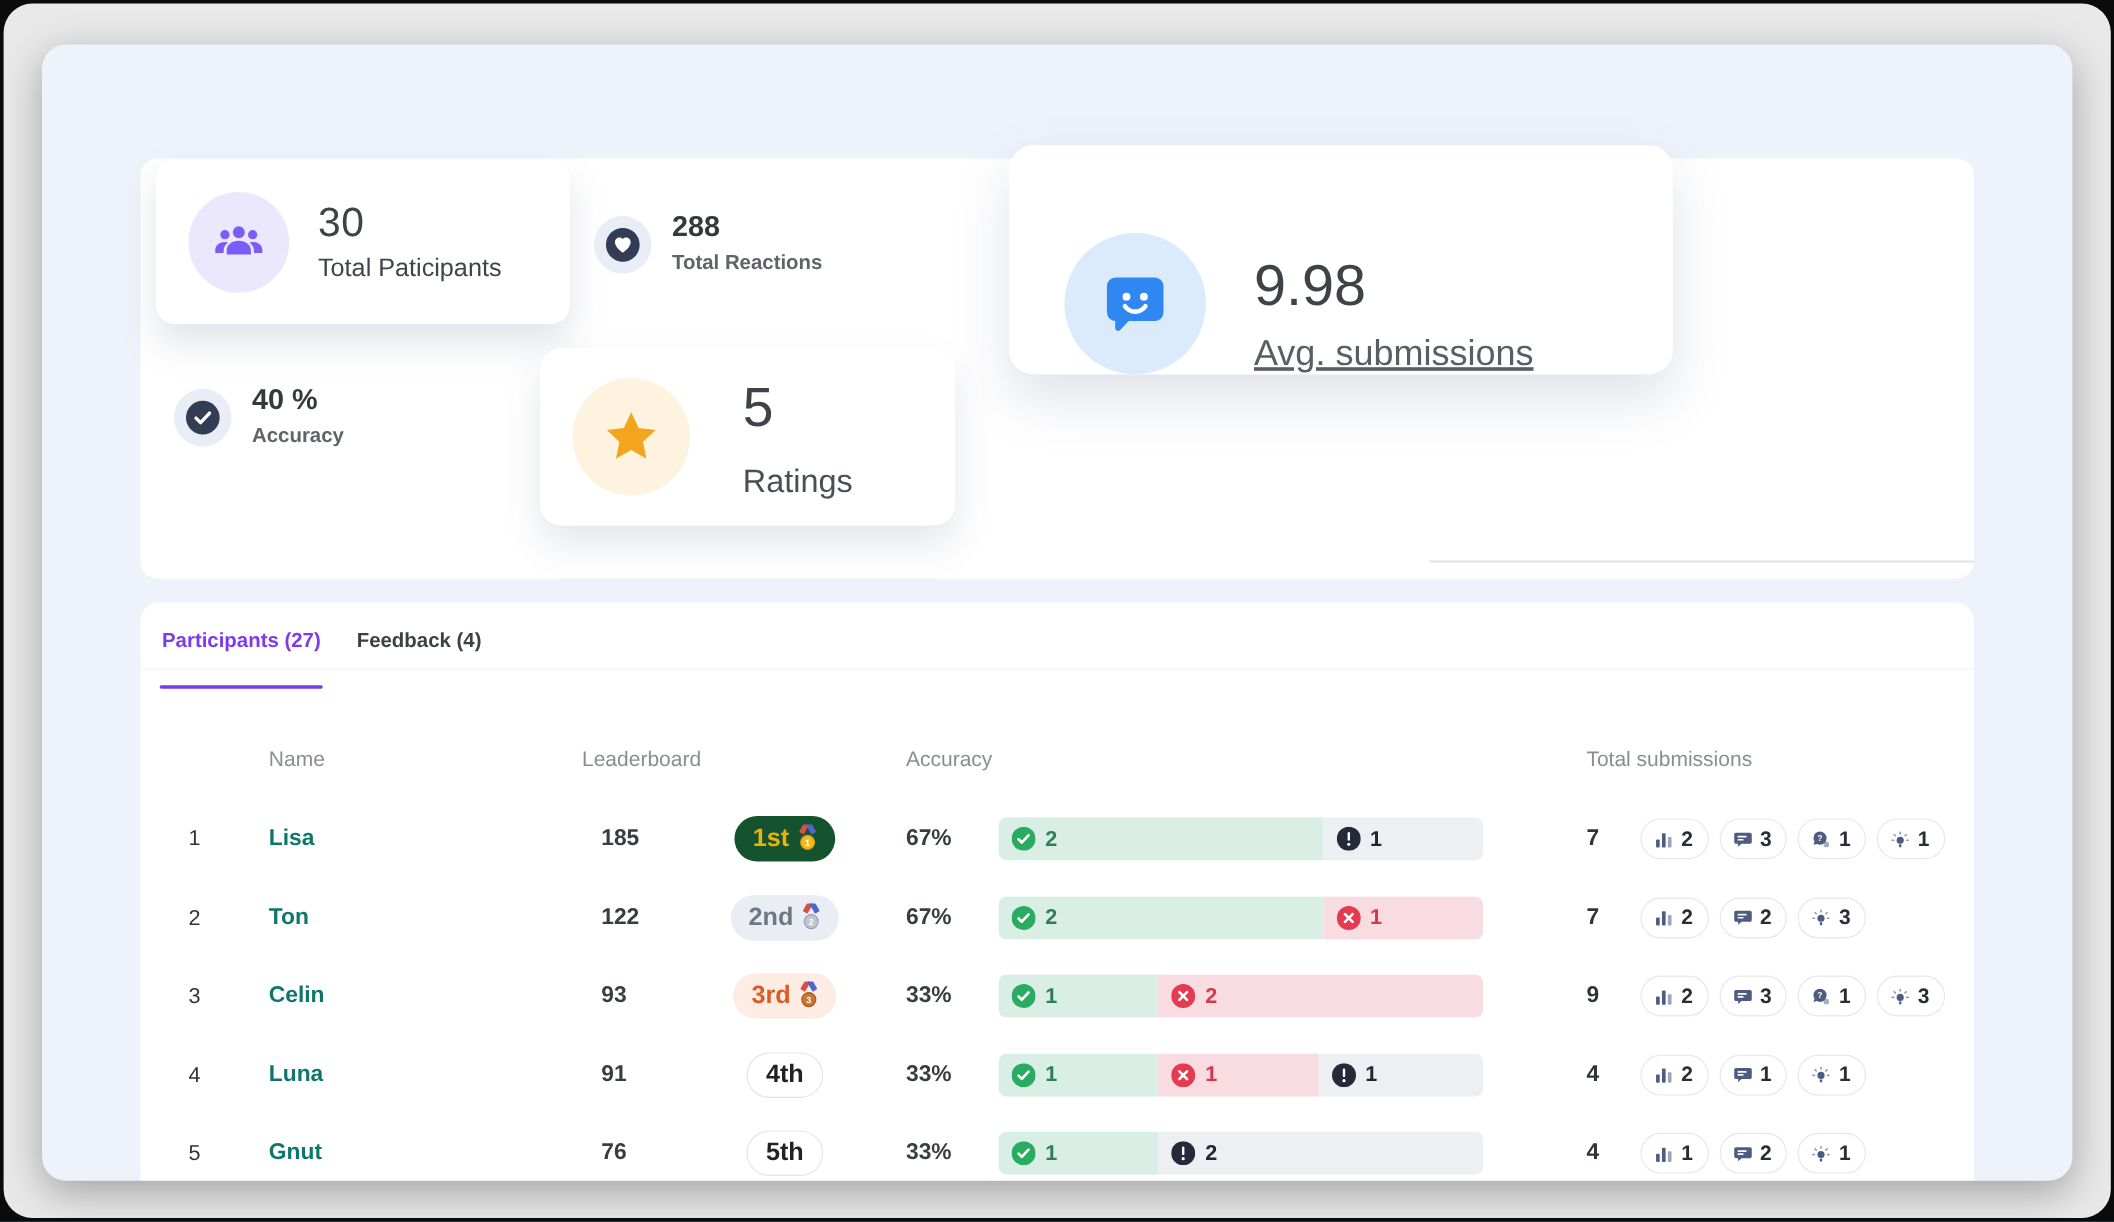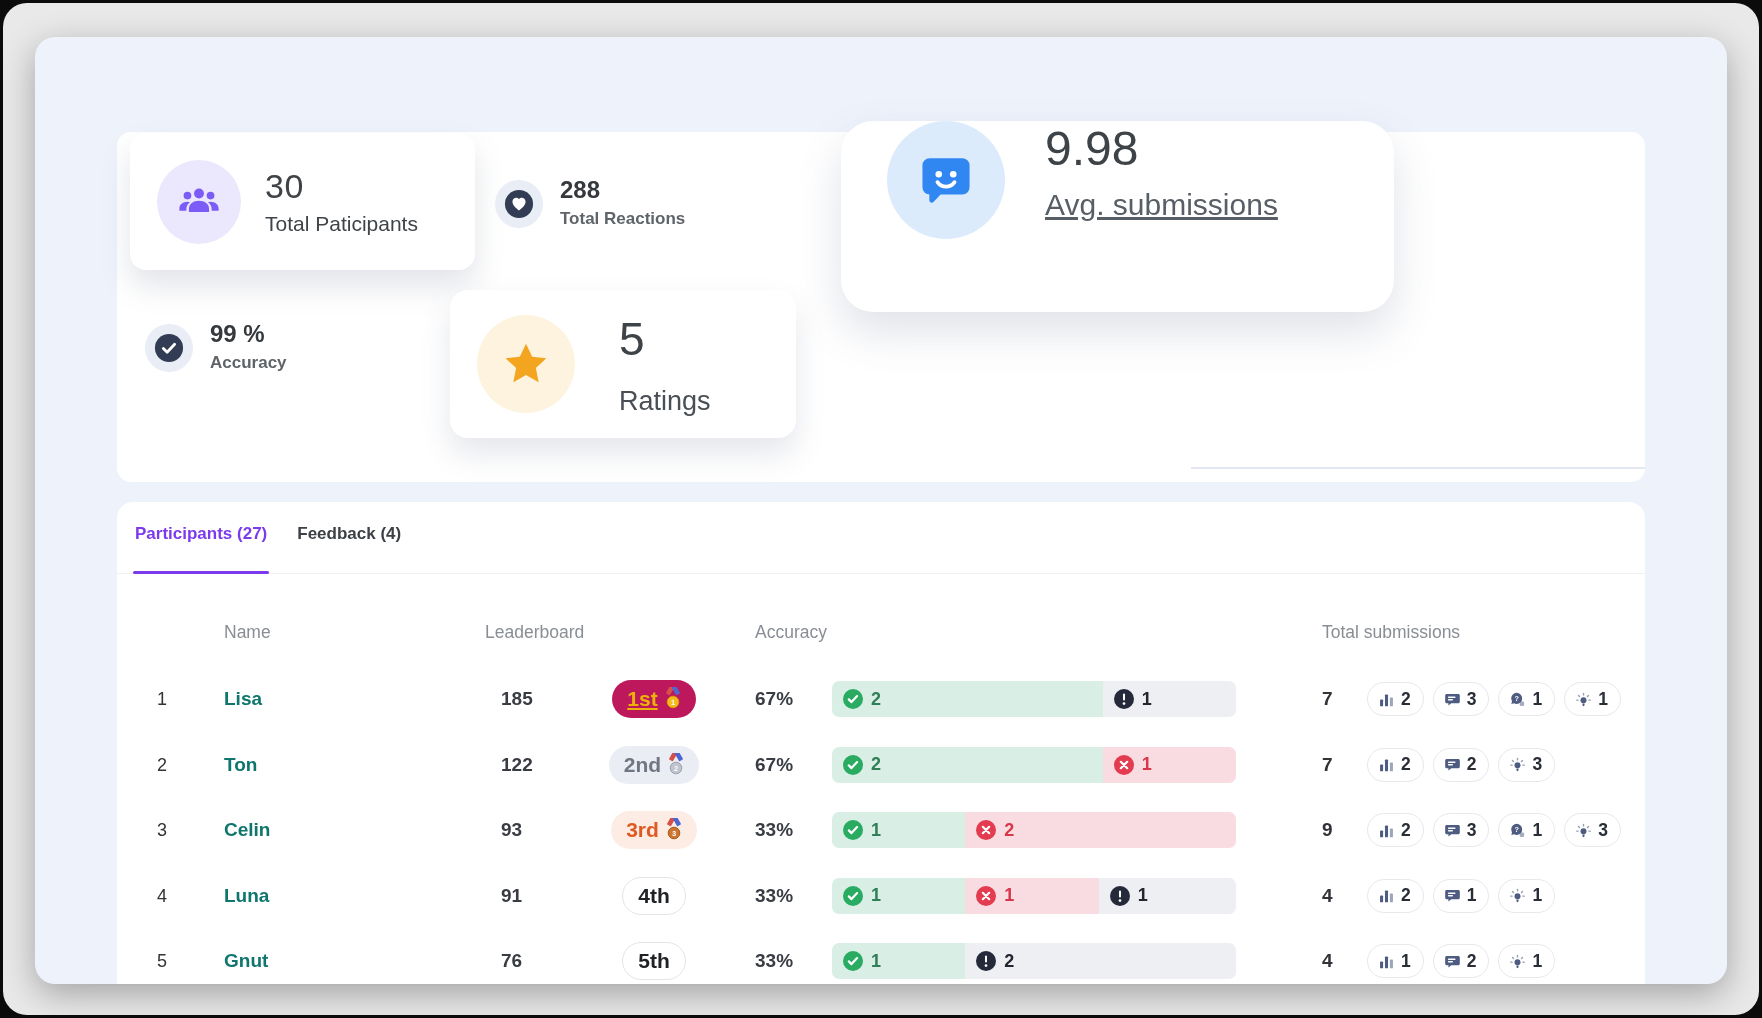--- a/index.html
+++ b/index.html
@@ -17,22 +17,22 @@
   .hero-divider { position:absolute; left:1156px; top:430px; width:454px; height:2px;
     background:#e3e7f1; }
 
   .stat-card { position:absolute; background:#fff; }
   .card-participants { left:95px; top:96px; width:345px; height:137px; border-radius:16px;
     box-shadow:0 16px 30px rgba(95,105,135,.18); display:flex; align-items:center;
     padding-left:27px; gap:24px; }
   .card-ratings { left:415px; top:253px; width:346px; height:148px; border-radius:18px;
     box-shadow:0 16px 30px rgba(95,105,135,.16); display:flex; align-items:center;
     padding-left:27px; gap:44px; }
-  .card-avg { left:806px; top:84px; width:553px; height:191px; border-radius:32px;
-    box-shadow:0 20px 44px rgba(80,92,125,.18); display:flex; align-items:flex-start;
+  .card-avg { left:806px; top:84px; width:553px; height:191px; border-radius:20px;
+    box-shadow:0 20px 44px rgba(80,92,125,.18); display:flex; align-items:flex-end;
     padding-left:46px; gap:40px; }
 
   .icon-bubble { border-radius:50%; display:flex; align-items:center; justify-content:center; flex:none; }
   .bub-participants { width:84px; height:84px; background:#ebe7fc; color:var(--purple-icon); }
   .bub-reactions, .bub-accuracy { width:48px; height:48px; background:#e8edf6; }
   .bub-avg { width:118px; height:118px; background:#dcebfc; }
   .bub-ratings { width:98px; height:98px; background:#fdf3de; color:var(--star); }
 
   .stat-flat { position:absolute; display:flex; align-items:flex-start; gap:17px; }
   .flat-reactions { left:460px; top:139px; }
@@ -44,21 +44,21 @@
   .v-sm  { font-size:24px; font-weight:700; color:#35393d; }
   .l-sm  { font-size:17px; color:#5f6469; margin-top:5px;font-weight:bold; }
   .v-avg { font-size:48px; font-weight:500; color:#3e4347; }
   .l-avg { font-size:30px; color:#585e66; margin-top:12px;text-decoration:underline; }
   .v-rate { font-size:46px; font-weight:500; color:#3e4347; }
   .l-rate { font-size:27px; color:#4a4f55; margin-top:20px; }
 
   
   .table-panel { position:absolute; left:82px; top:465px; width:1528px; height:482px;
     background:#fff; border-radius:16px 16px 0 0; }
-  .tabs { position:absolute; top:0; left:0; right:0; height:72px;
+  .tabs { position:absolute; top:0; left:0; right:0; height:56px;
     border-bottom:1px solid #eef0f3; display:flex; gap:26px;
     padding:22px 0 0 16px; }
   .tab { position:relative; height:50px; font-size:17px; font-weight:600;
     color:#3d4145; cursor:pointer; padding:0 2px; }
   .tab.active { color:var(--accent); }
   .tab.active::after { content:""; position:absolute; left:0; right:0; bottom:0;
     height:3.5px; border-radius:2px; background:var(--accent); }
 
   .thead { position:absolute; top:120px; left:0; right:0; height:30px; }
   .thead span { position:absolute; font-size:17.5px; color:#898e94; font-weight:500; }
@@ -71,21 +71,21 @@
   .nm  { left:107px; font-size:19px; font-weight:600; color:#0f766e; }
   .sc  { left:384px; font-size:19px; font-weight:600; color:#393d43; }
   .rk  { left:462px; width:150px; display:flex; justify-content:center; }
   .pc  { left:638px; font-size:19px; font-weight:600; color:#393d43; }
   .bar { left:715px; width:404px; height:36px; display:flex; border-radius:7px; overflow:hidden; }
   .tt  { left:1205px; font-size:19px; font-weight:600; color:#303338; }
   .bd  { left:1250px; display:flex; gap:9px; }
 
   .rank { display:inline-flex; align-items:center; gap:7px; height:38px;
     padding:0 15px; border-radius:19px; font-size:21px; font-weight:700; }
-  .rank-gold   { background:#be185d; color:var(--gold);text-decoration:underline; }
+  .rank-gold   { background:#14532d; color:var(--gold); }
   .rank-silver { background:#eaedf3; color:#707682; }
   .rank-bronze { background:#fcece3; color:var(--bronze); }
   .rank-plain  { background:#fff; color:#202226; border:1.5px solid #e5e5e9; }
   .medal { margin-top:-2px; }
 
   .seg { display:flex; align-items:center; gap:8px; padding-left:11px; flex:none; }
   .seg svg { flex:none; }
   .segn { font-size:18px; font-weight:700; }
   .seg-correct { background:#d9efe6; } .seg-correct .segn { color:#2f7e55; }
   .seg-wrong   { background:#f9dce1; } .seg-wrong   .segn { color:#d8374b; }
@@ -137,21 +137,21 @@
     </div>
 
     <div class="stat-flat flat-accuracy">
       <div class="icon-bubble bub-accuracy">
         <svg width="30" height="30" viewBox="0 0 32 32">
           <circle cx="16" cy="16" r="15" fill="var(--navy-icon)"></circle>
           <path d="M10 16.5l4 4 8-8.5" stroke="#fff" stroke-width="3" fill="none" stroke-linecap="round" stroke-linejoin="round"></path>
         </svg>
       </div>
       <div>
-        <div class="v-sm">99 %</div>
+        <div class="v-sm">40 %</div>
         <div class="l-sm">Accuracy</div>
       </div>
     </div>
 
     <div class="stat-card card-avg">
       <div class="icon-bubble bub-avg">
         <svg width="58" height="58" viewBox="0 0 32 32">
           <path d="M7 4h18a4 4 0 0 1 4 4v12a4 4 0 0 1-4 4H13l-3.9 4.1c-.8.9-2.3.3-2.3-.9V24H7a4 4 0 0 1-4-4V8a4 4 0 0 1 4-4z" fill="var(--blue-icon)"></path>
           <circle cx="12" cy="12.8" r="1.8" fill="#fff"></circle>
             <circle cx="20" cy="12.8" r="1.8" fill="#fff"></circle>

